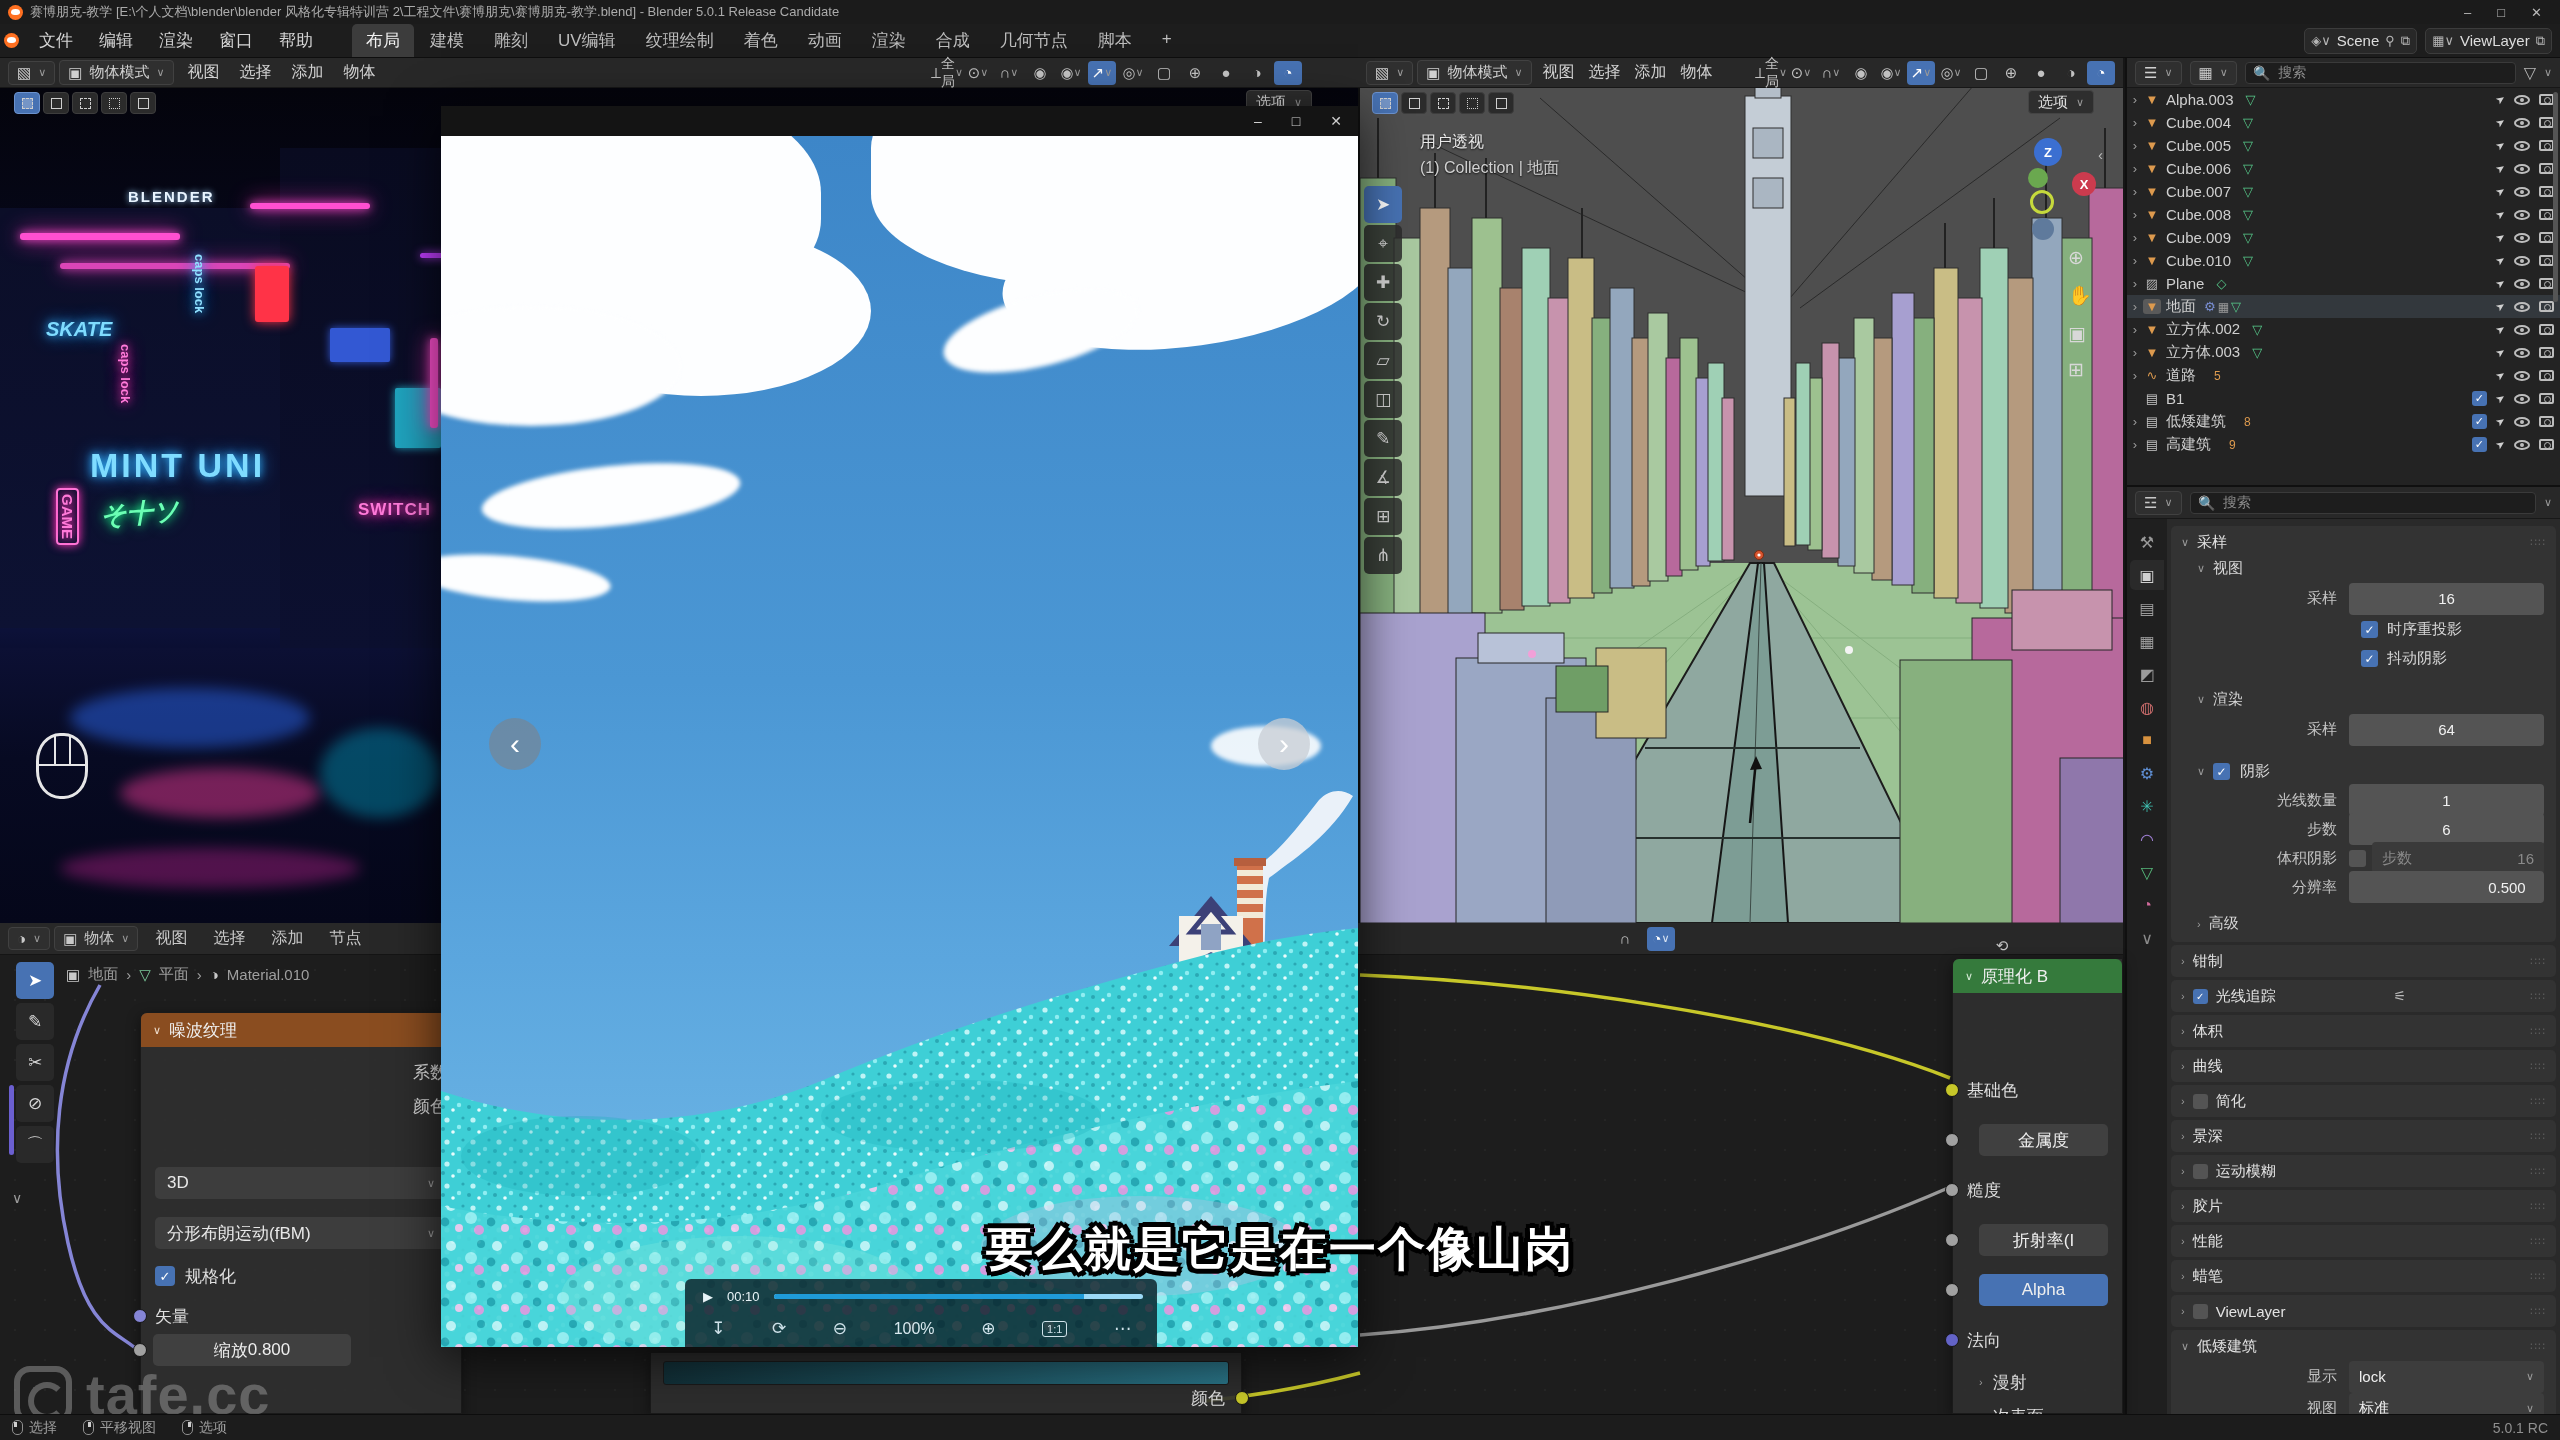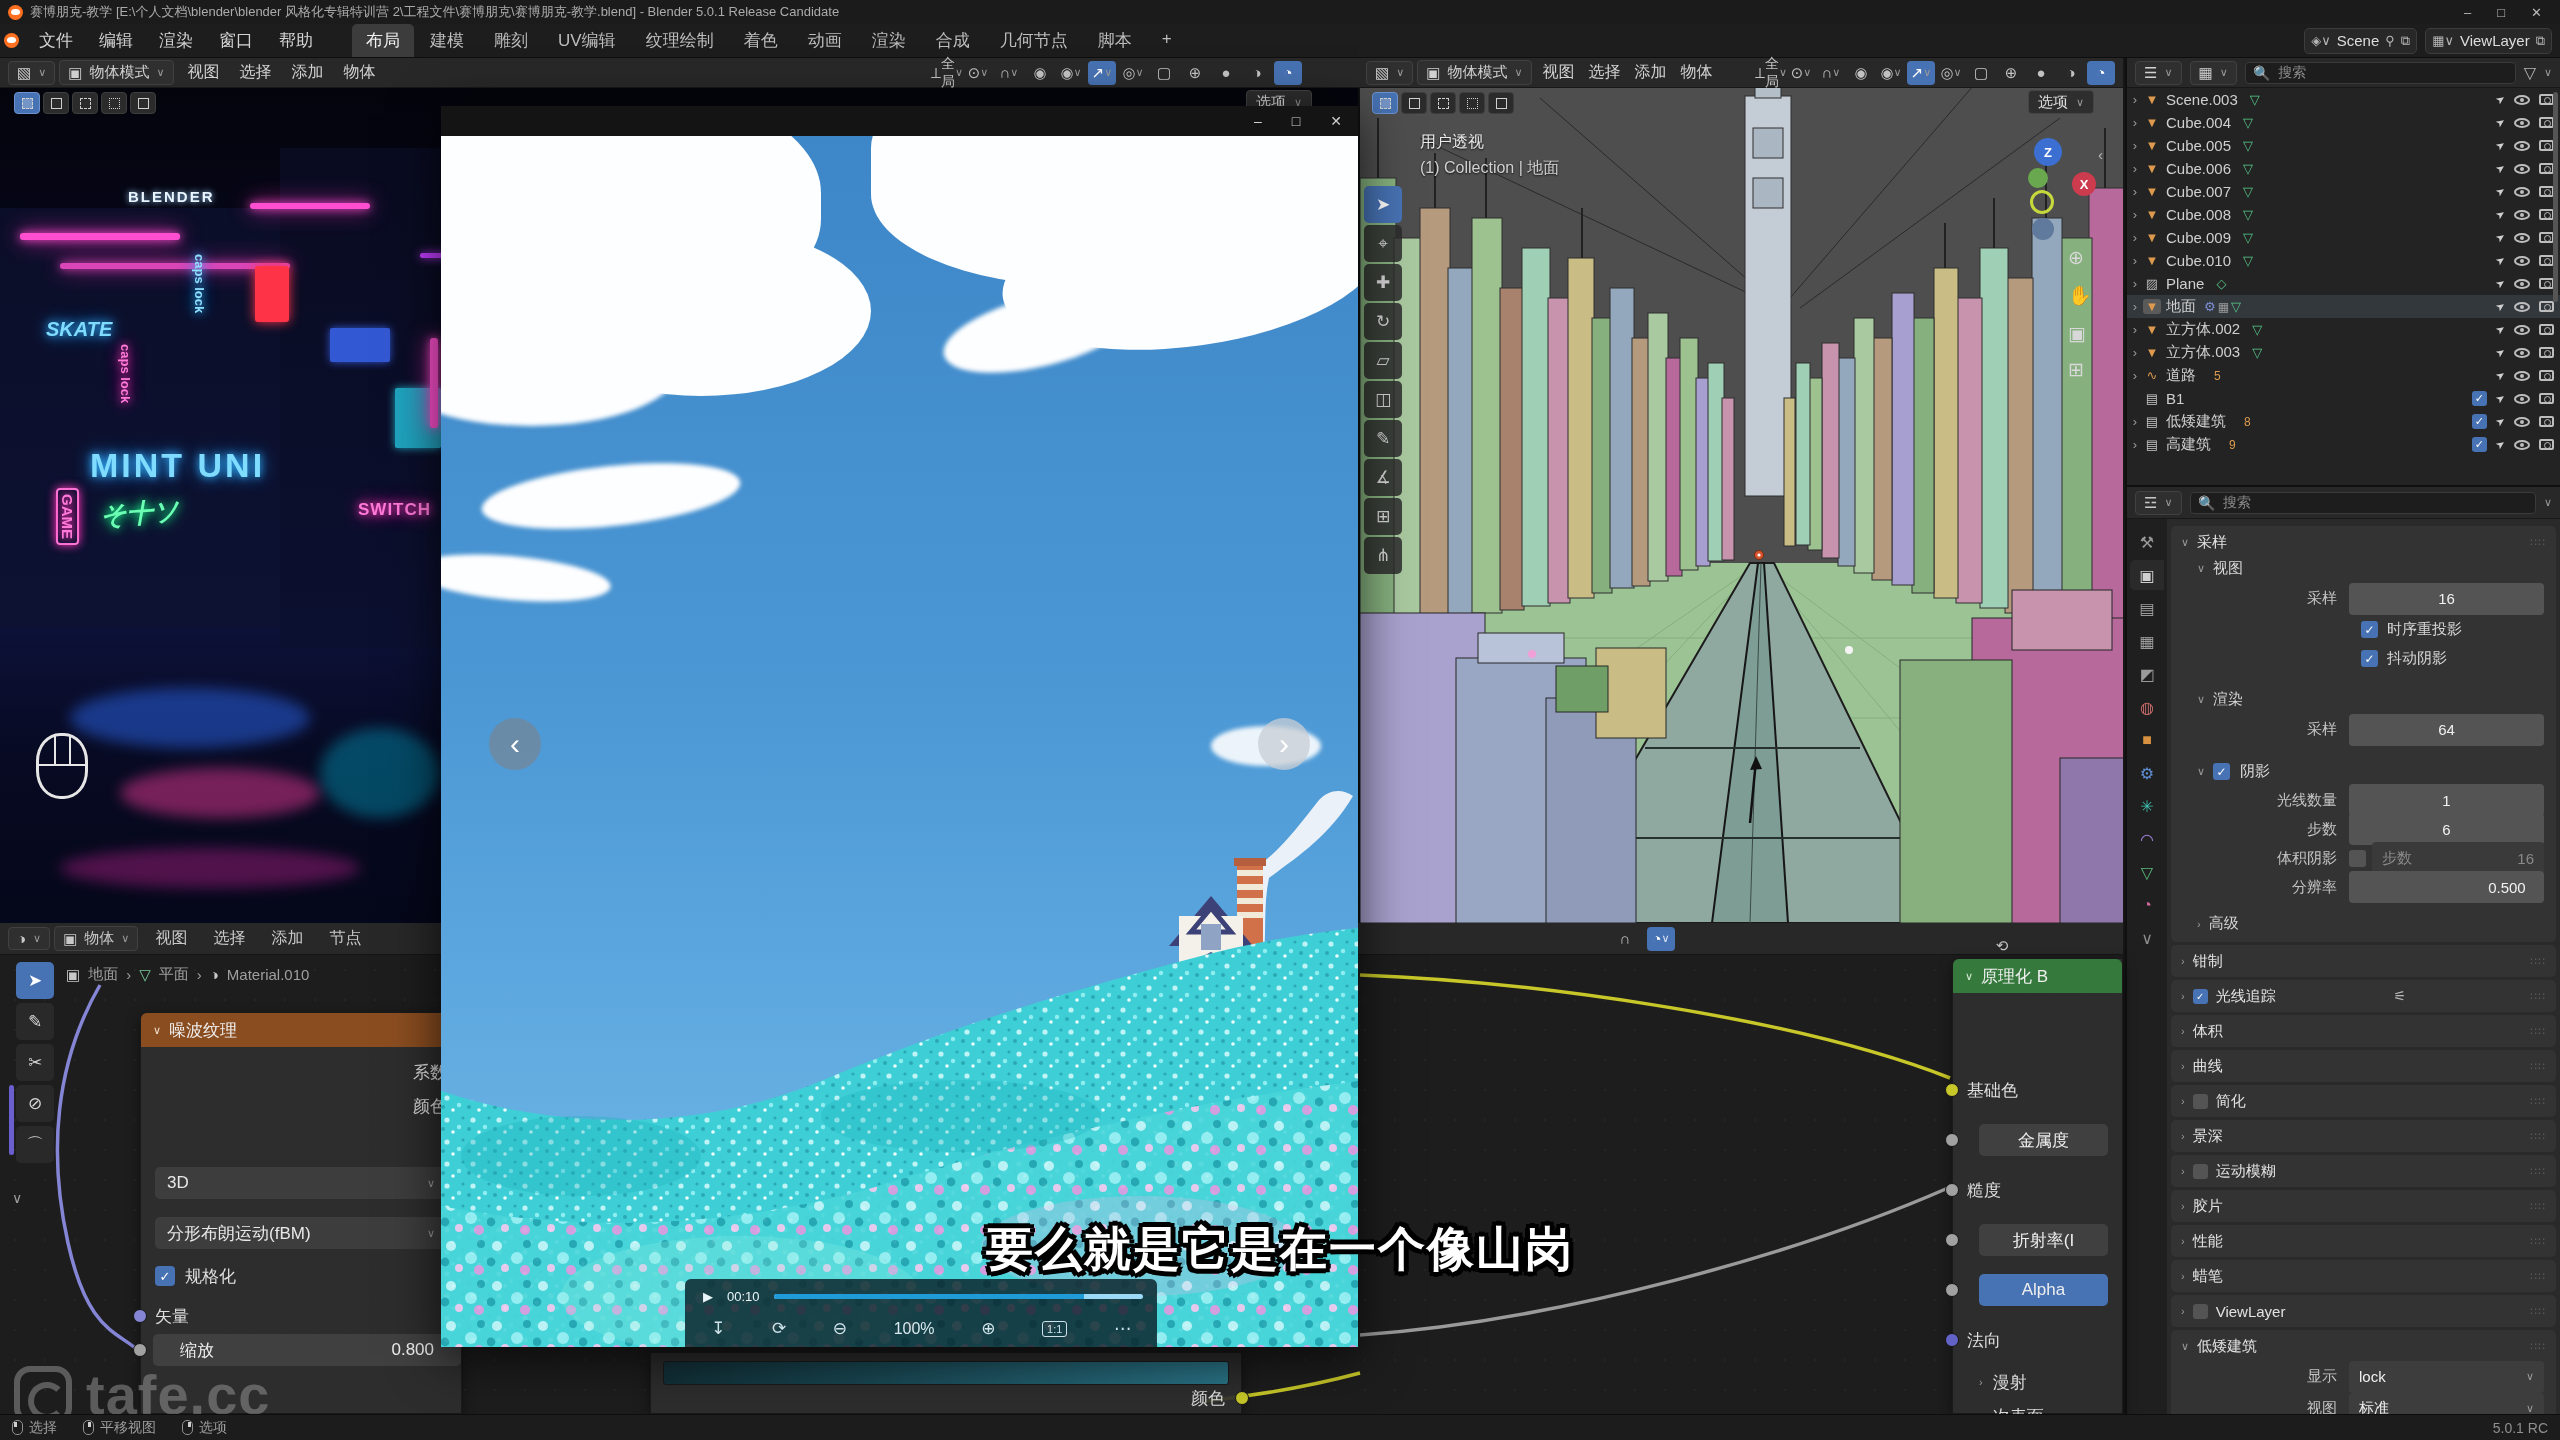--- a/index.html
+++ b/index.html
@@ -651,21 +651,21 @@
         <span>搜索</span>
       </span>
       <span style="color:#b5b5b5">▽</span>
       <span class="chev">∨</span>
     </div>
     <div id="ol-rows">
 
         <div class="ol-row">
           <span class="ol-exp">›</span>
           <span class="ol-ico ico-mesh"><i style="font-style:normal">▼</i></span>
-          <span class="ol-label">Scene.003</span>
+          <span class="ol-label">Alpha.003</span>
           <span class="wrenchg"></span>
           <span class="modg"></span>
           <span class="dglyph">▽</span>
 
           <span class="ol-right">
 
             <span class="ico-cursorsel">➤</span>
             <span class="eye"></span>
             <span class="cam"></span>
           </span>
@@ -1273,21 +1273,21 @@
     <div class="nrow" style="margin-top:10px">
       <span class="nchk">✓</span>
       <span>规格化</span>
     </div>
     <div class="nrow" style="margin-top:6px">
       <span class="socket sock-p" style="left:-8px;top:10px"></span>
       <span>矢量</span>
     </div>
     <div class="nrow" style="padding:0">
       <span class="socket sock-g" style="left:-8px;top:10px"></span>
-      <span class="nfield" style="flex:1;justify-content:space-between;padding:0 27px">
+      <span class="nfield" style="flex:1;margin-right:110px;padding:0 16px">
         <span>缩放</span>
           <span>0.800</span>
       </span>
     </div>
   </div>
 
   <div class="node" style="left:650px;top:1352px;width:592px;height:62px;z-index:9;border-radius:0">
     <div style="position:absolute;left:12px;top:8px;right:12px;height:24px;border:1px solid #1a1a1a;border-radius:3px;background:linear-gradient(90deg,#123038,#1a4a56 40%,#2a7487)"></div>
     <div class="nrow right" style="position:absolute;right:2px;top:30px;height:30px">
       <span>颜色</span>

